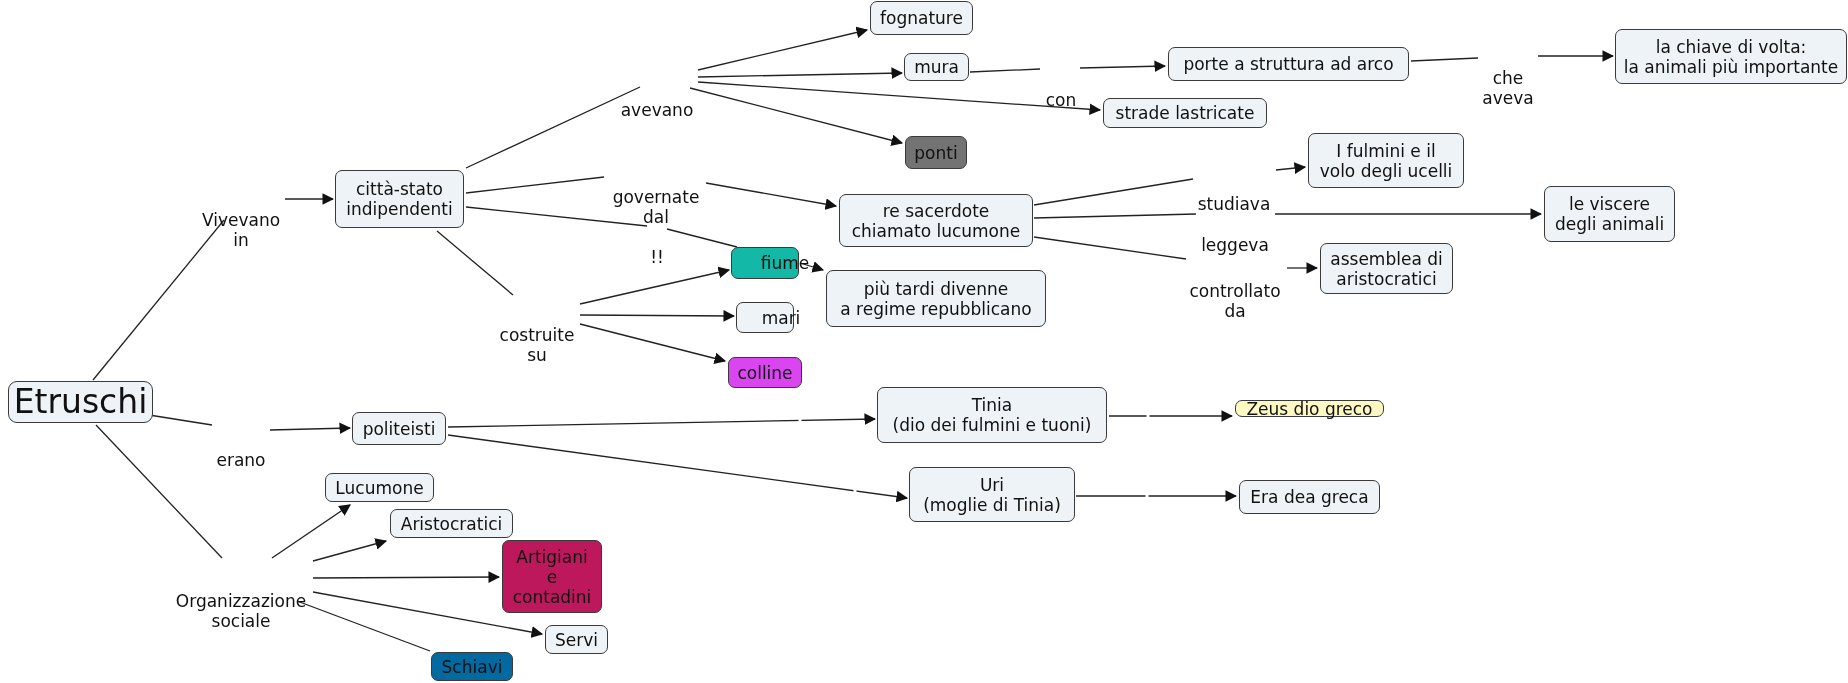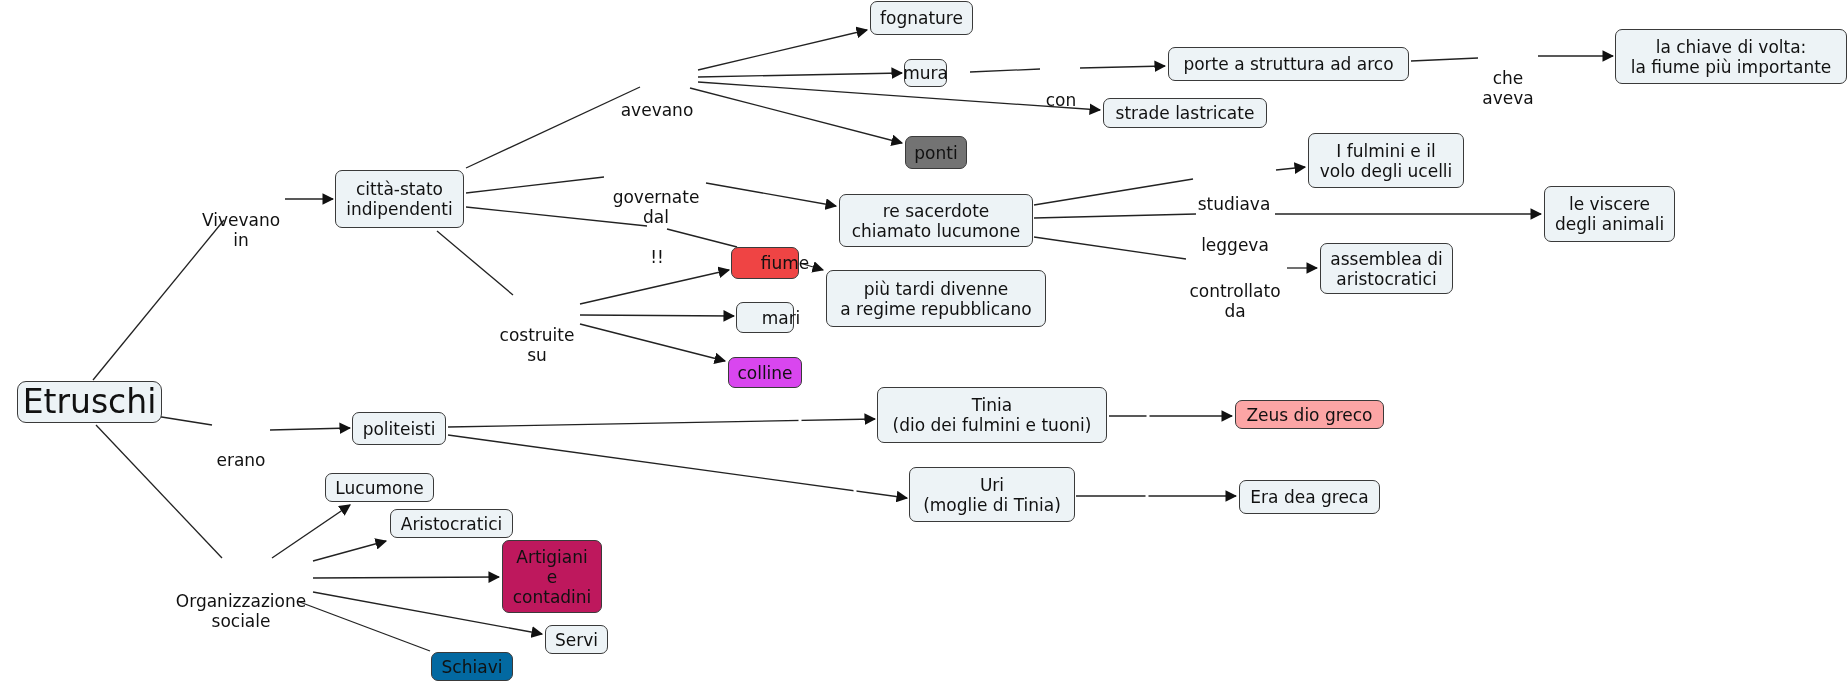--- a/index.html
+++ b/index.html
@@ -77,47 +77,47 @@
   </g>
 
   <g stroke="#ffffff" stroke-width="3">
     <line x1="800" y1="411" x2="800" y2="433"></line>
     <line x1="855" y1="487" x2="855" y2="509"></line>
     <line x1="1148" y1="406" x2="1148" y2="428"></line>
     <line x1="1147" y1="486" x2="1147" y2="508"></line>
   </g>
 </svg>
 
-<div class="node root" style="left: 17px; top: 381px; width: 145px; height: 42px; background: rgb(237, 243, 246); border-color: rgb(58, 58, 58);">Etruschi</div>
+<div class="node root" style="left: 8px; top: 381px; width: 145px; height: 42px; background: rgb(237, 243, 246); border-color: rgb(58, 58, 58);">Etruschi</div>
 <div class="node" style="left: 335px; top: 170px; width: 129px; height: 58px; background: rgb(237, 243, 246); border-color: rgb(58, 58, 58);">città-stato
 indipendenti</div>
 <div class="node" style="left: 870px; top: 1px; width: 103px; height: 34px; background: rgb(237, 243, 246); border-color: rgb(58, 58, 58);">fognature</div>
-<div class="node" style="left: 904px; top: 59px; width: 43px; height: 28px; background: rgb(237, 243, 246); border-color: rgb(58, 58, 58);">mura</div>
+<div class="node" style="left: 904px; top: 53px; width: 65px; height: 28px; background: rgb(237, 243, 246); border-color: rgb(58, 58, 58);">mura</div>
 <div class="node" style="left: 1168px; top: 47px; width: 241px; height: 34px; background: rgb(237, 243, 246); border-color: rgb(58, 58, 58);">porte a struttura ad arco</div>
 <div class="node" style="left: 1615px; top: 29px; width: 232px; height: 55px; background: rgb(237, 243, 246); border-color: rgb(58, 58, 58);">la chiave di volta:
-la fiume più importante</div>
+la animali più importante</div>
 <div class="node" style="left: 1103px; top: 98px; width: 164px; height: 30px; background: rgb(237, 243, 246); border-color: rgb(58, 58, 58);">strade lastricate</div>
 <div class="node" style="left: 905px; top: 136px; width: 62px; height: 33px; background: #737373; border-color: rgb(58, 58, 58);">ponti</div>
 <div class="node" style="left: 839px; top: 194px; width: 194px; height: 53px; background: rgb(237, 243, 246); border-color: rgb(58, 58, 58);">re sacerdote
 chiamato lucumone</div>
 <div class="node" style="left: 1308px; top: 133px; width: 156px; height: 55px; background: rgb(237, 243, 246); border-color: rgb(58, 58, 58);">I fulmini e il
 volo degli ucelli</div>
 <div class="node" style="left: 1544px; top: 186px; width: 131px; height: 56px; background: rgb(237, 243, 246); border-color: rgb(58, 58, 58);">le viscere
 degli animali</div>
 <div class="node" style="left: 1320px; top: 243px; width: 133px; height: 51px; background: rgb(237, 243, 246); border-color: rgb(58, 58, 58);">assemblea di
 aristocratici</div>
-<div class="node" style="left: 731px; top: 247px; width: 68px; height: 32px; background: #ef4444; border-color: rgb(58, 58, 58); padding-left: 40px;">fiume</div>
+<div class="node" style="left: 731px; top: 247px; width: 68px; height: 32px; background: #14b8a6; border-color: rgb(58, 58, 58); padding-left: 40px;">fiume</div>
 <div class="node" style="left: 826px; top: 270px; width: 220px; height: 57px; background: rgb(237, 243, 246); border-color: rgb(58, 58, 58);">più tardi divenne
 a regime repubblicano</div>
 <div class="node" style="left: 736px; top: 302px; width: 58px; height: 31px; background: rgb(237, 243, 246); border-color: rgb(58, 58, 58); padding-left: 32px;">mari</div>
 <div class="node" style="left: 728px; top: 357px; width: 74px; height: 31px; background: #d946ef; border-color: rgb(58, 58, 58);">colline</div>
 <div class="node" style="left: 352px; top: 412px; width: 94px; height: 33px; background: rgb(237, 243, 246); border-color: rgb(58, 58, 58);">politeisti</div>
 <div class="node" style="left: 877px; top: 387px; width: 230px; height: 56px; background: rgb(237, 243, 246); border-color: rgb(58, 58, 58);">Tinia
 (dio dei fulmini e tuoni)</div>
-<div class="node" style="left: 1235px; top: 400px; width: 149px; height: 29px; background: #fca5a5; border-color: rgb(58, 58, 58);">Zeus dio greco</div>
+<div class="node" style="left: 1235px; top: 400px; width: 149px; height: 17px; background: #fef9c3; border-color: rgb(58, 58, 58);">Zeus dio greco</div>
 <div class="node" style="left: 909px; top: 467px; width: 166px; height: 55px; background: rgb(237, 243, 246); border-color: rgb(58, 58, 58);">Uri
 (moglie di Tinia)</div>
 <div class="node" style="left: 1239px; top: 480px; width: 141px; height: 34px; background: rgb(237, 243, 246); border-color: rgb(58, 58, 58);">Era dea greca</div>
 <div class="node" style="left: 325px; top: 473px; width: 109px; height: 29px; background: rgb(237, 243, 246); border-color: rgb(58, 58, 58);">Lucumone</div>
 <div class="node" style="left: 390px; top: 509px; width: 123px; height: 29px; background: rgb(237, 243, 246); border-color: rgb(58, 58, 58);">Aristocratici</div>
 <div class="node" style="left: 502px; top: 540px; width: 100px; height: 73px; background: #be185d; border-color: rgb(58, 58, 58);">Artigiani
 e
 contadini</div>
 <div class="node" style="left: 545px; top: 625px; width: 63px; height: 29px; background: rgb(237, 243, 246); border-color: rgb(58, 58, 58);">Servi</div>
 <div class="node" style="left: 431px; top: 652px; width: 82px; height: 29px; background: #0369a1; border-color: rgb(58, 58, 58);">Schiavi</div>

